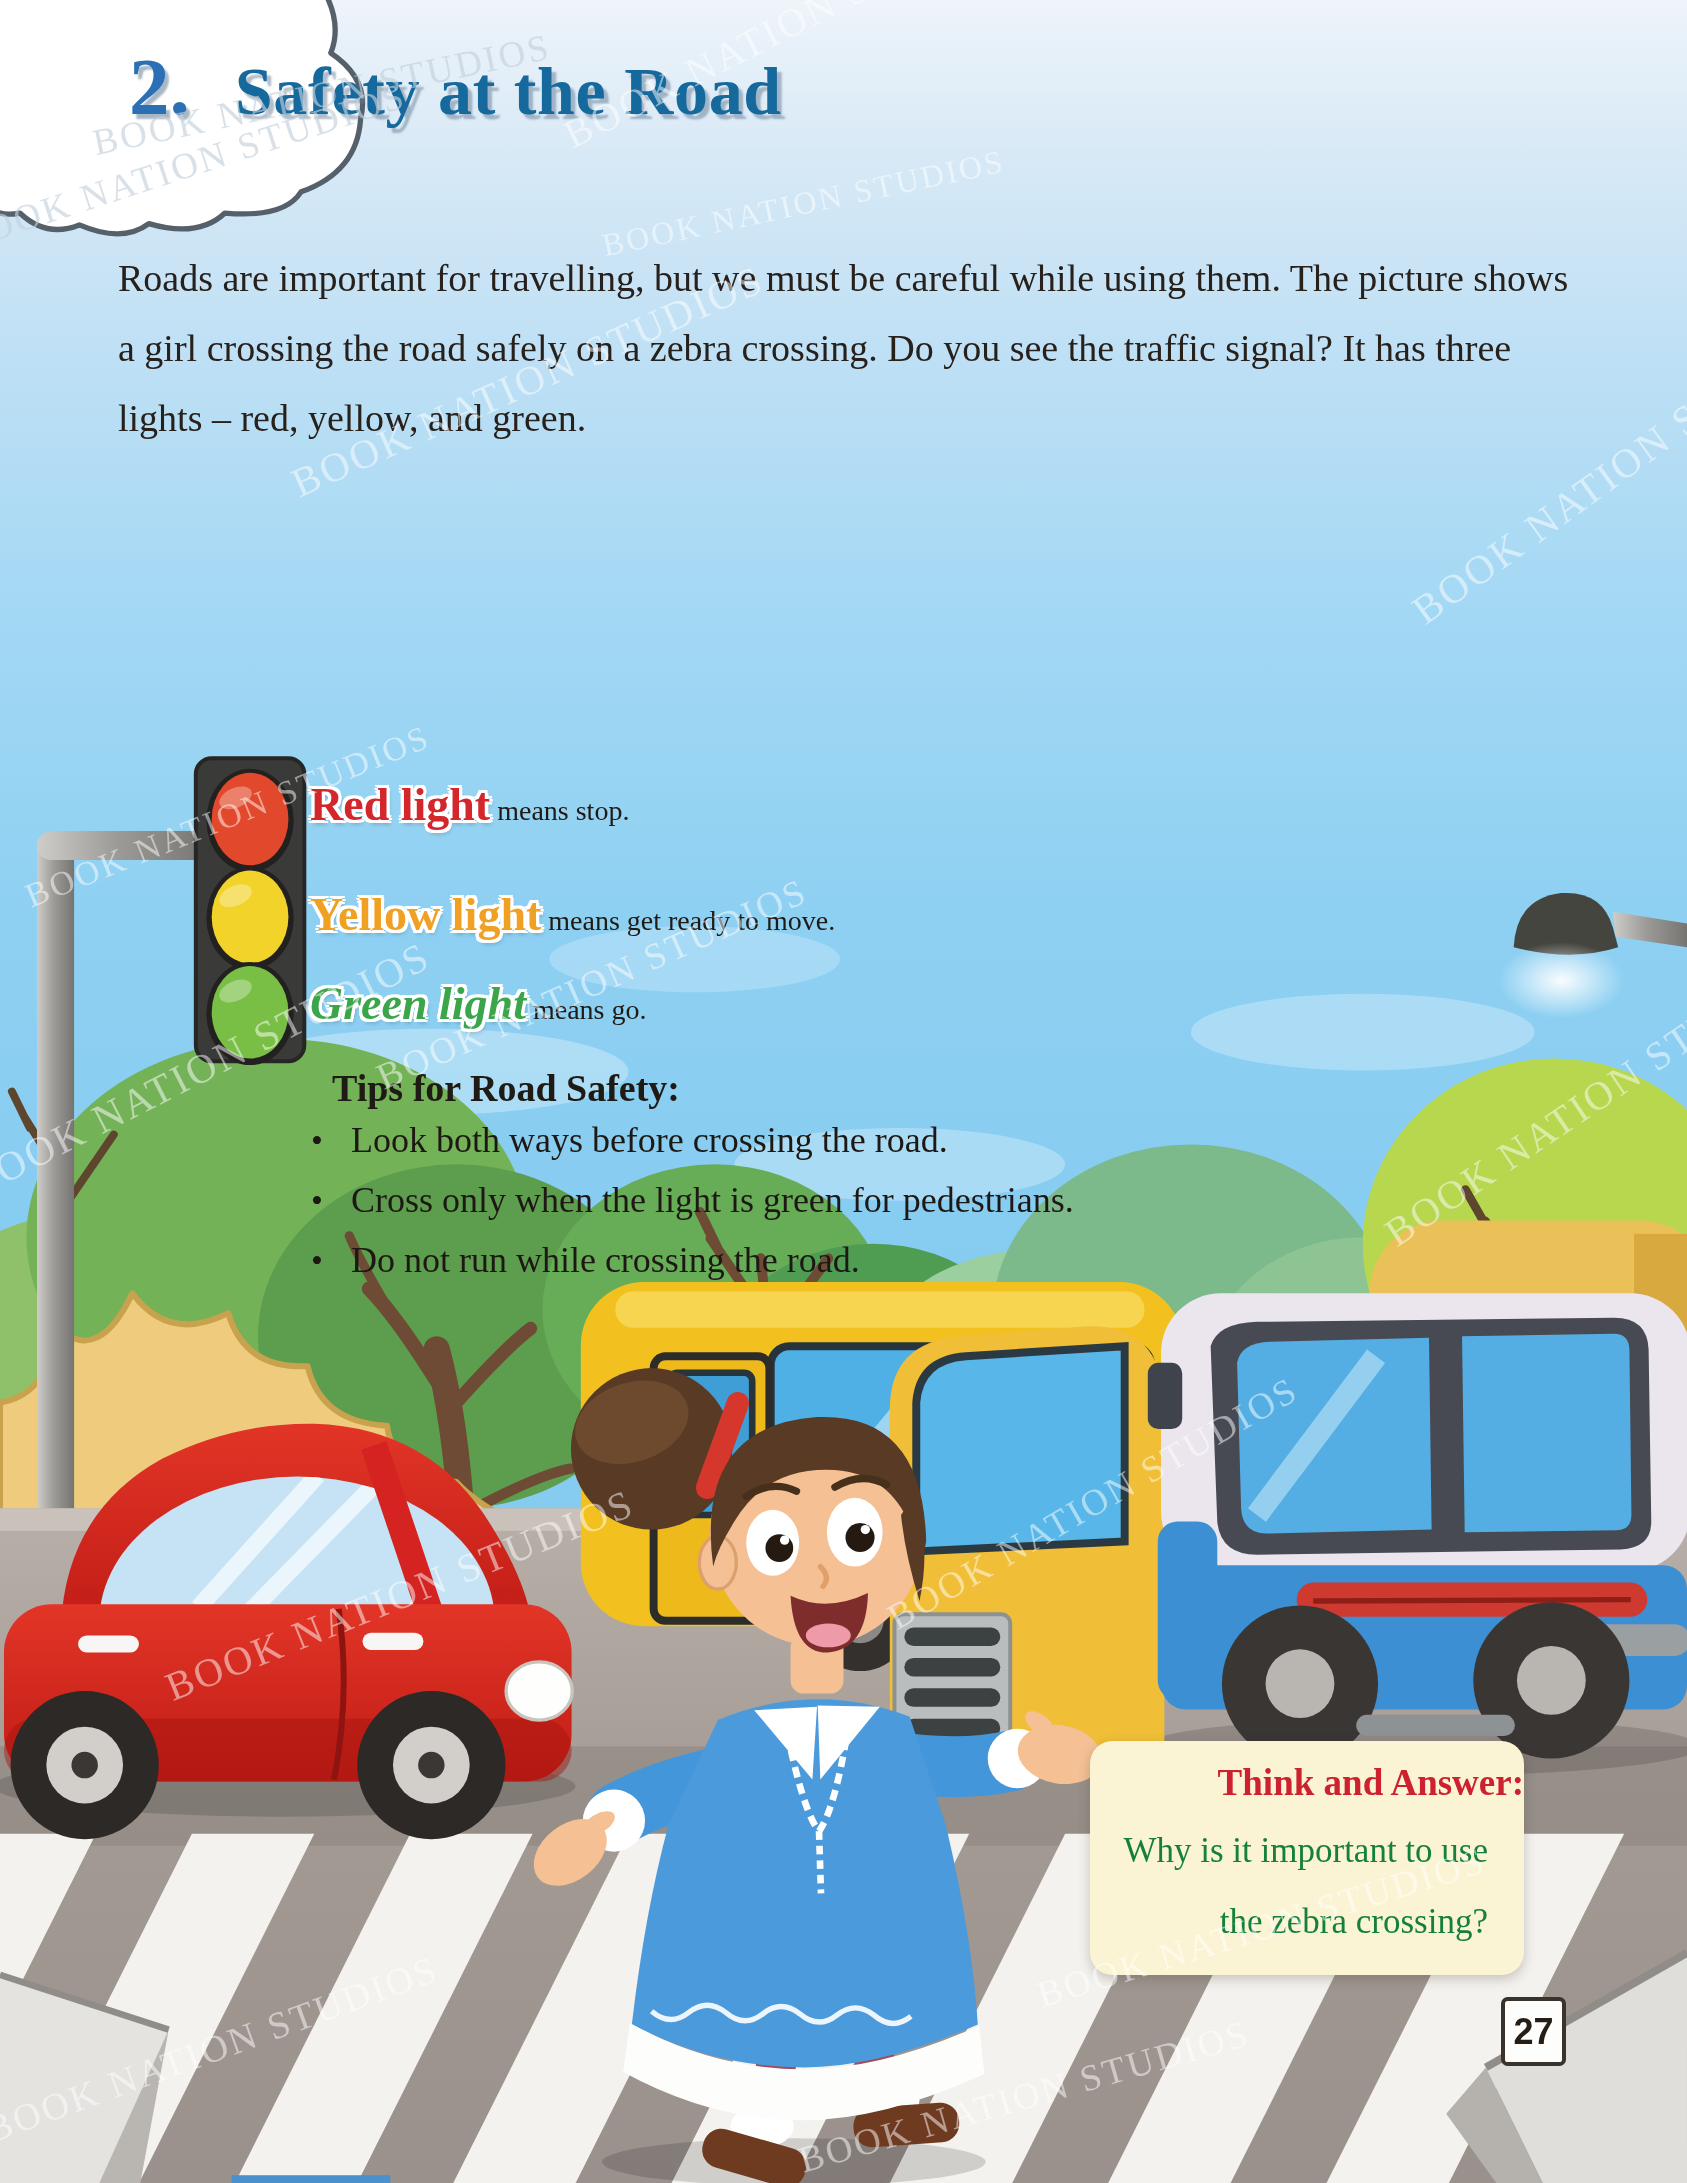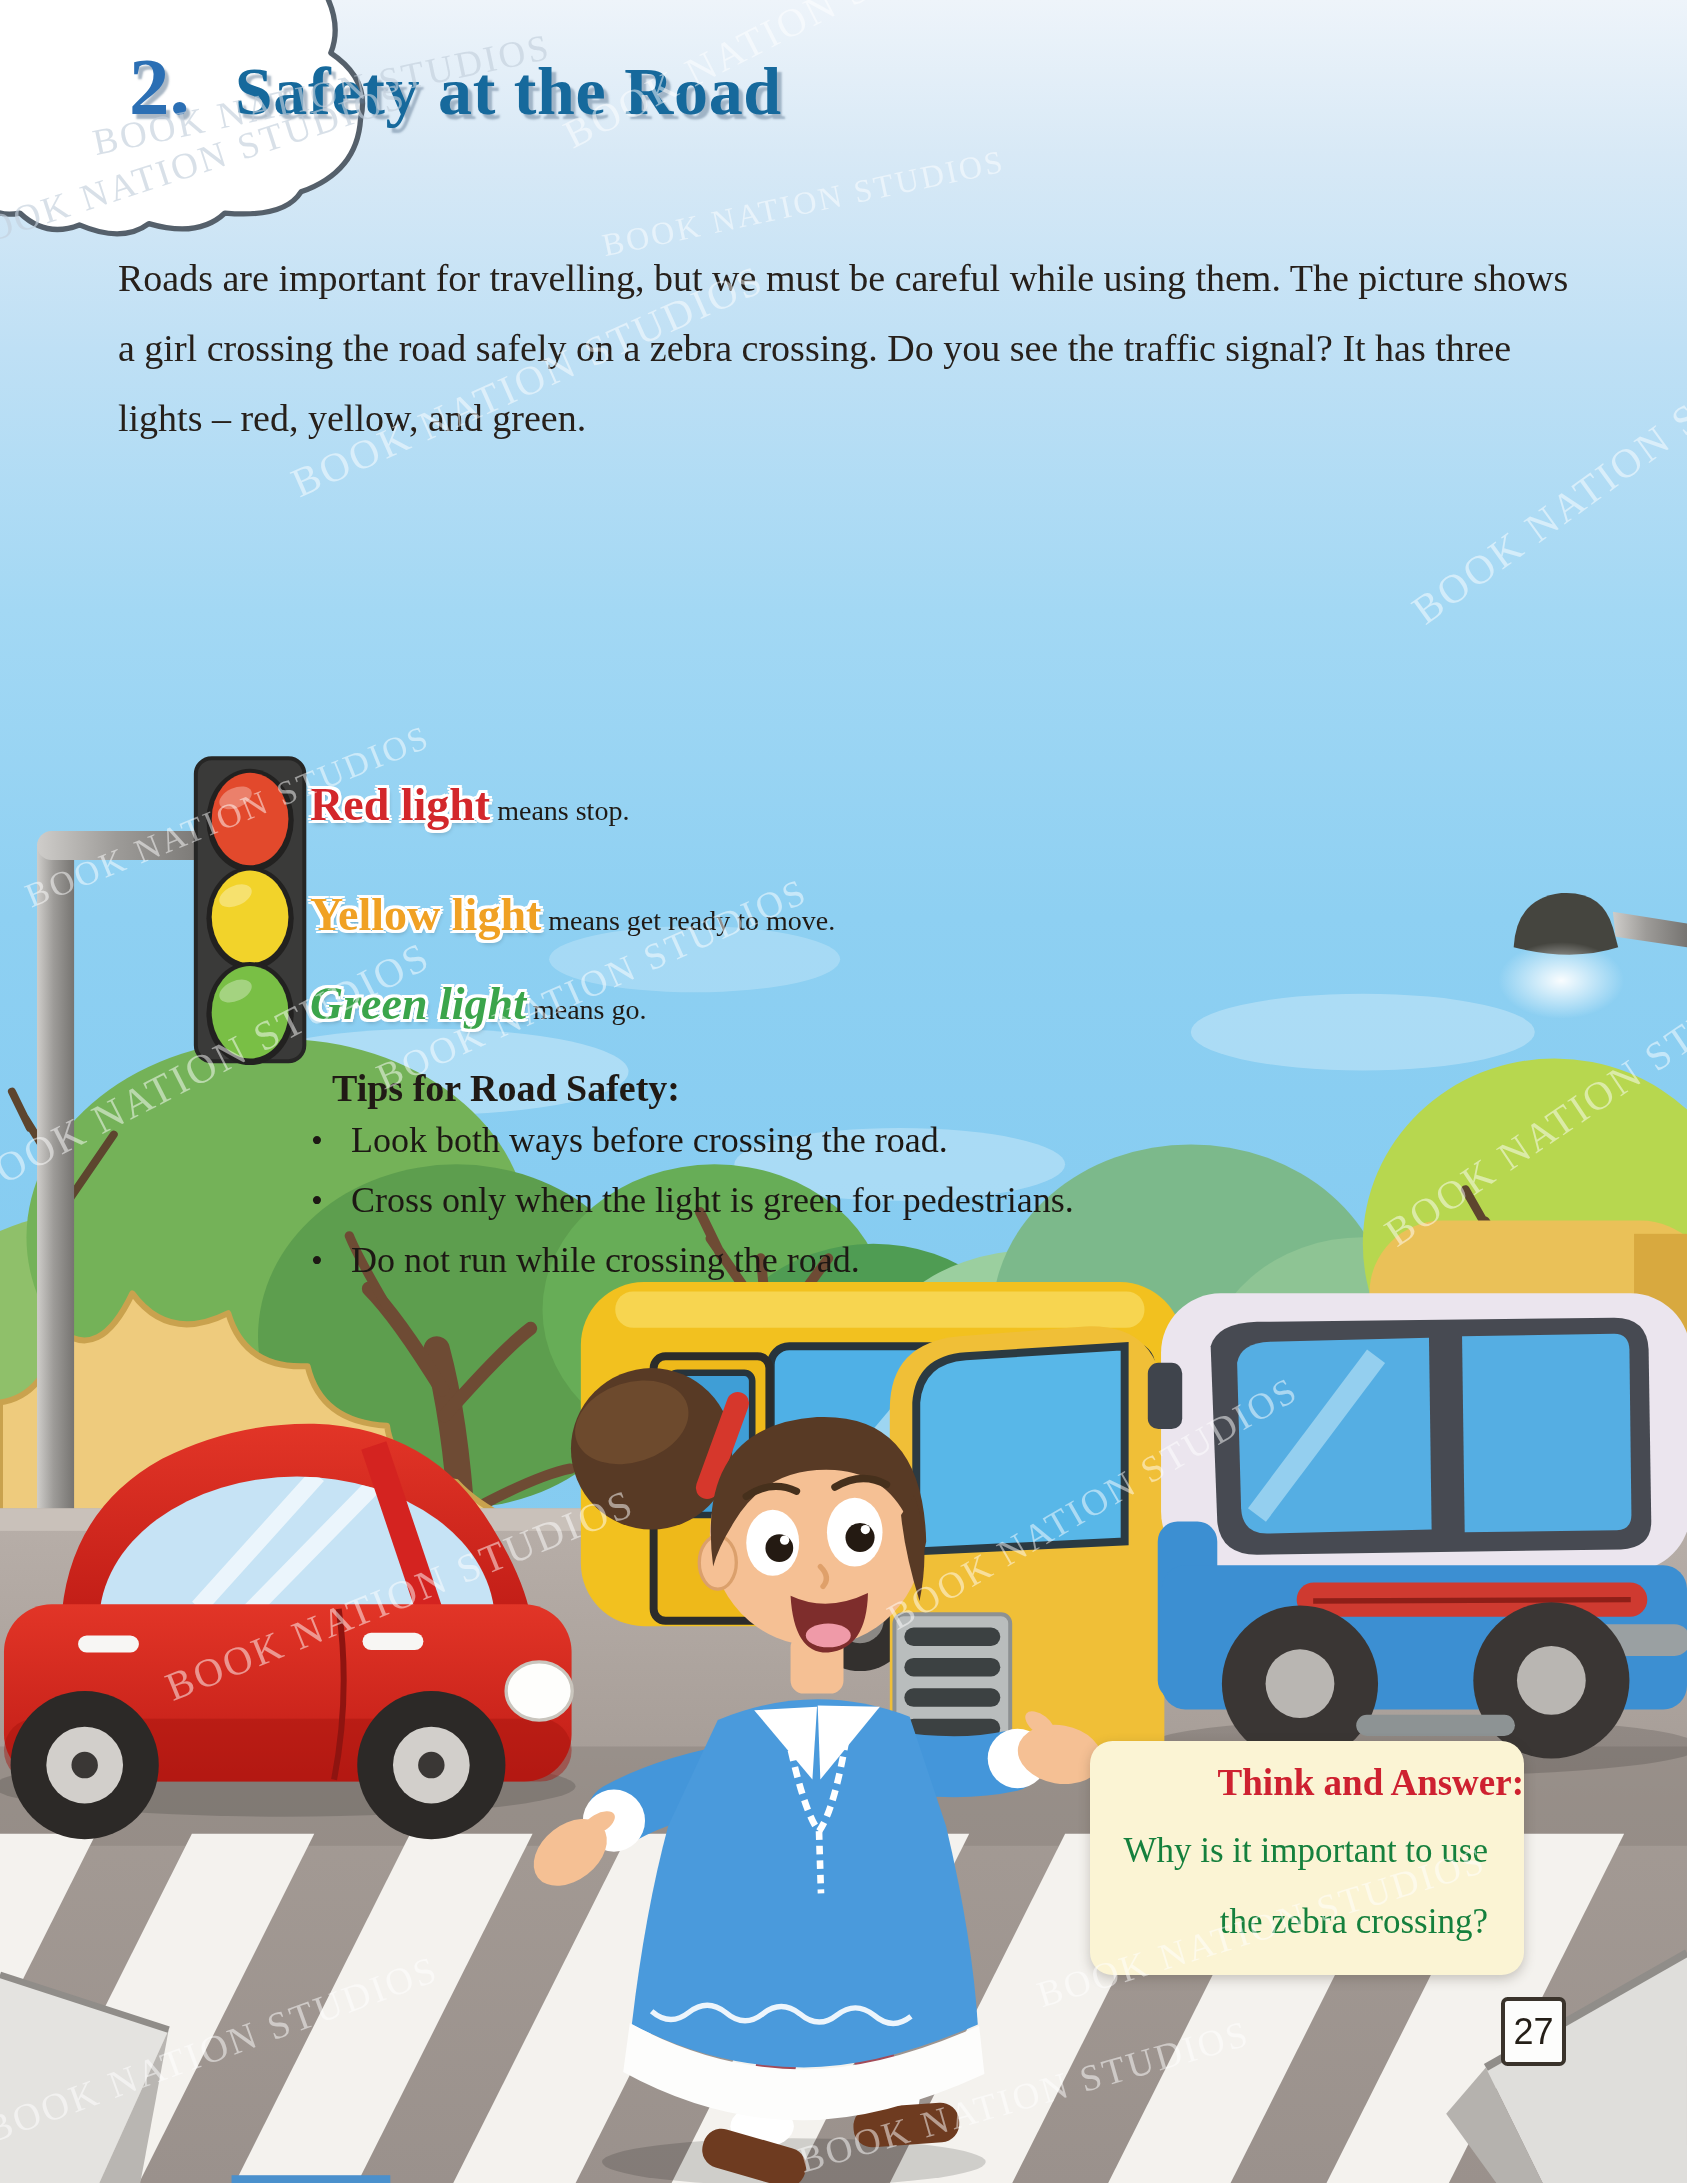--- a/index.html
+++ b/index.html
@@ -28,21 +28,21 @@
   
   .think-box{position:absolute;left:1090px;top:1741px;width:434px;height:234px;z-index:6;
     background:#fbf4d4;border-radius:22.5px;box-shadow:0 4px 12px rgba(60,50,40,.25);
     padding:20px 0 0 28px;box-sizing:border-box;text-align:right;}
   .think-heading{font-size:37px;font-weight:bold;}
   .think-question{margin-top:10.6px;font-size:35px;line-height:71px;color:#15803d;width:370px;}
   
   .page-num{position:absolute;left:1501px;top:1997px;width:65px;height:69px;z-index:7;
     background:#fdfdfc;border:4.6px solid #3a332b;border-radius:6.6px;box-sizing:border-box;
     display:flex;align-items:center;justify-content:center;
-    font-family:"Liberation Sans",sans-serif;font-weight:normal;font-size:36px;color:#241e17;}
+    font-family:"Liberation Sans",sans-serif;font-weight:bold;font-size:36px;color:#241e17;}
   
   .wm{position:absolute;z-index:8;font-family:"Liberation Serif",serif;color:rgba(255,255,255,.5);
     letter-spacing:2.6px;white-space:nowrap;transform-origin:0 0;pointer-events:none;}
   .wm--gray{color:rgba(195,208,220,.65);}
 </style>
 </head>
 <body>
 
 <div class="page">
 

